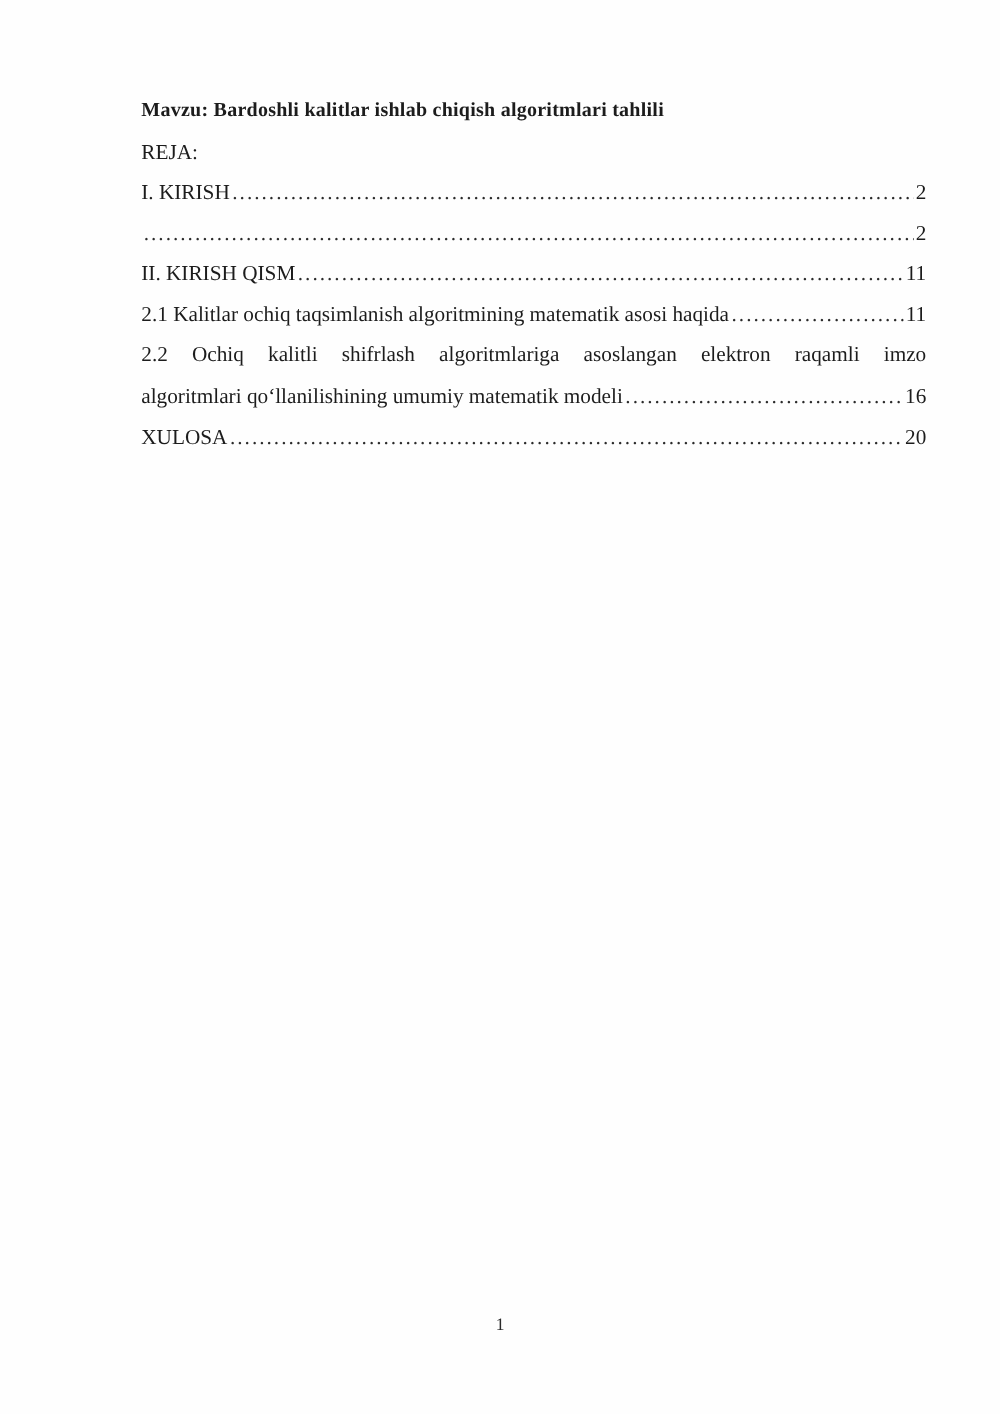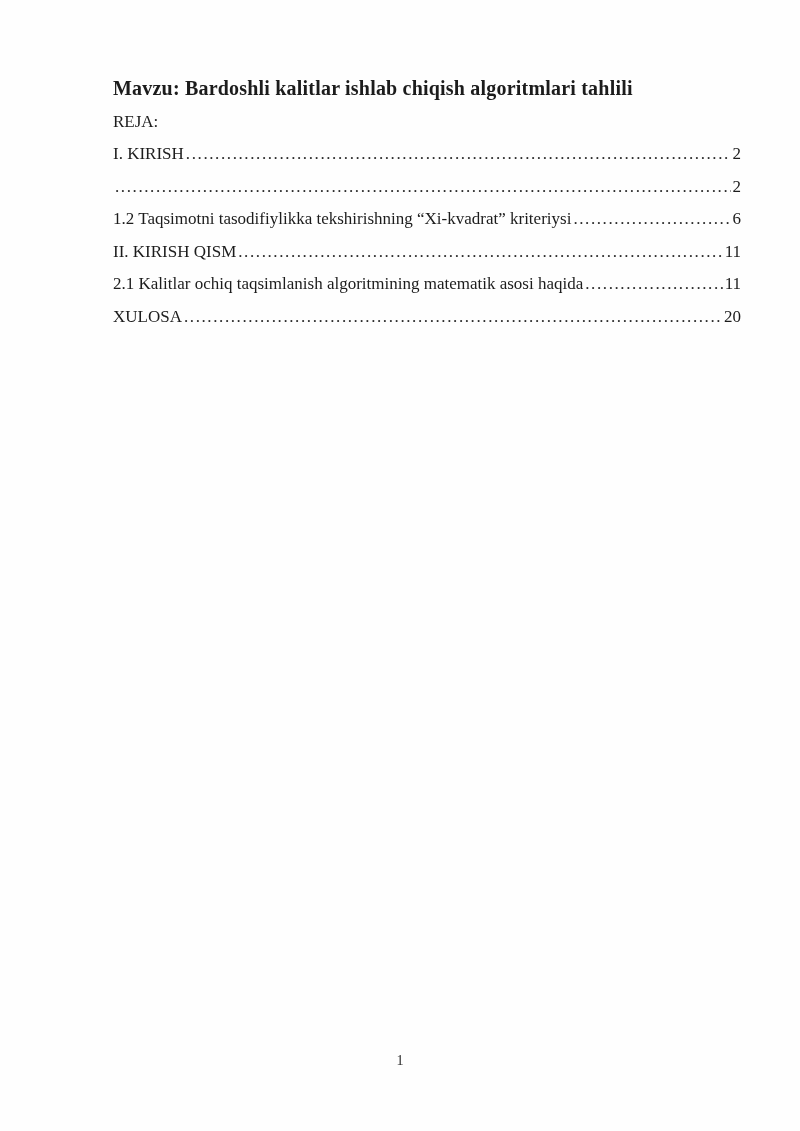--- a/index.html
+++ b/index.html
@@ -17,21 +17,21 @@
     overflow: hidden;
     box-sizing: border-box;
   }
   .content {
     position: absolute;
     left: 113px;
     top: 72px;
     width: 628px;
   }
   .doc-title {
-    font-size: 20px;
+    font-size: 16px;
     font-weight: bold;
     line-height: 33px;
     letter-spacing: 0.2px;
   }
   .reja-heading {
     font-size: 17px;
     text-align: left;
     line-height: 33px;
   }
   .toc {
@@ -96,38 +96,41 @@
         <span class="toc-label">I. KIRISH</span>
         <span class="toc-dots"></span>
         <span class="toc-page">2</span>
       </div>
 
       <div class="toc-row">
         <span class="toc-dots"></span>
         <span class="toc-page">2</span>
       </div>
 
-      <div class="toc-row">
-        <span class="toc-label">1.2 Taqsimotni tasodifiylikka tekshirishning “Xi-kvadrat” kriteriysi</span>
-        <span class="toc-dots"></span>
-        <span class="toc-page">6</span>
-      </div>
 
       <div class="toc-row">
         <span class="toc-label">II. KIRISH QISM</span>
         <span class="toc-dots"></span>
         <span class="toc-page">11</span>
       </div>
 
       <div class="toc-row">
         <span class="toc-label">2.1 Kalitlar ochiq taqsimlanish algoritmining matematik asosi haqida </span>
         <span class="toc-dots"></span>
         <span class="toc-page">11</span>
       </div>
 
+      <div>
+        <div class="toc-wrap-line1">2.2 Ochiq kalitli shifrlash algoritmlariga asoslangan elektron raqamli imzo</div>
+        <div class="toc-row">
+          <span class="toc-label">algoritmlari qo‘llanilishining umumiy matematik modeli</span>
+          <span class="toc-dots"></span>
+          <span class="toc-page">16</span>
+        </div>
+      </div>
 
       <div class="toc-row">
         <span class="toc-label">XULOSA </span>
         <span class="toc-dots"></span>
         <span class="toc-page">20</span>
       </div>
 
 
     </div>
   </div>

